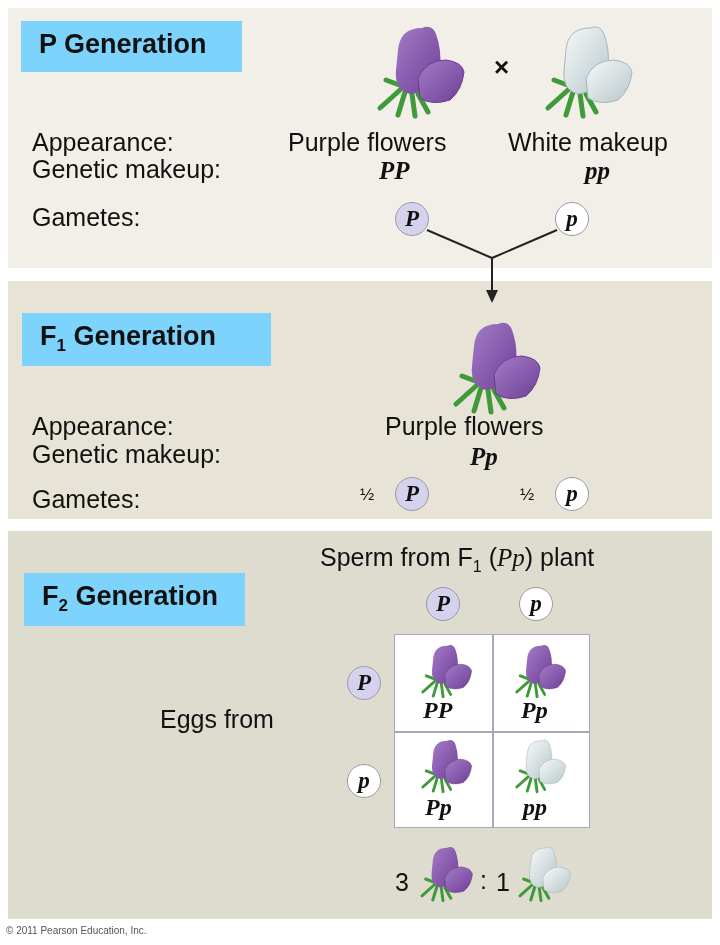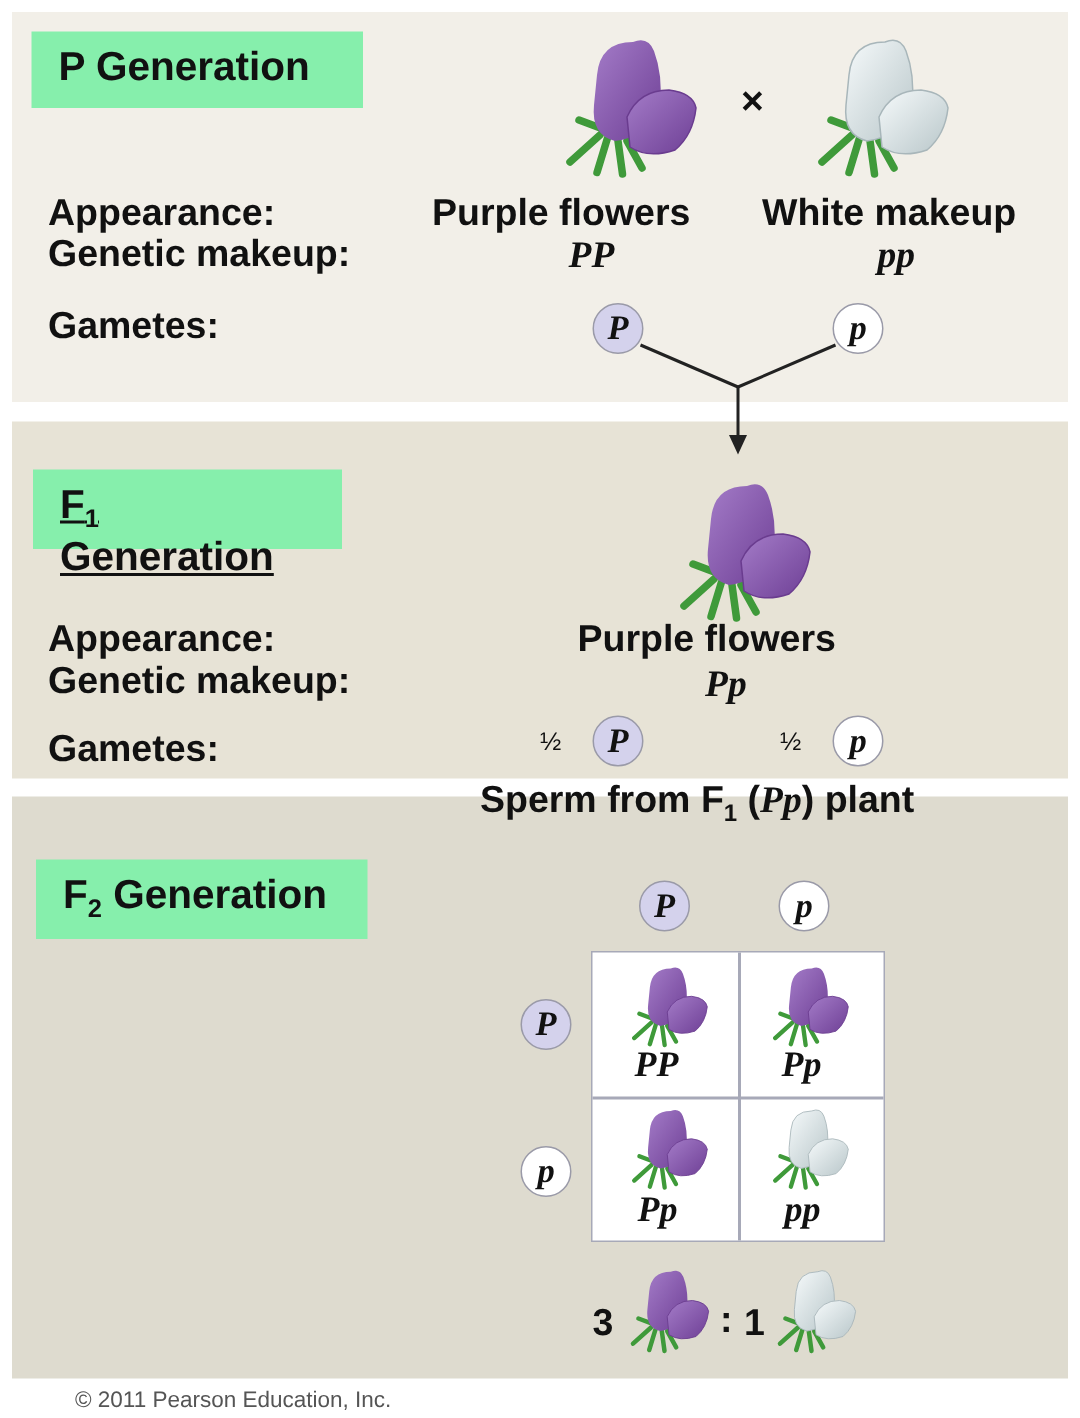--- a/index.html
+++ b/index.html
@@ -2,37 +2,37 @@
 <html><head>
 <meta charset="utf-8">
 <style>
   html, body { margin:0; padding:0; }
   body { width:720px; height:945px; background:#ffffff; position:relative; overflow:hidden;
          font-family:"Liberation Sans", sans-serif; color:#111; }
   .panel { position:absolute; left:8px; width:704px; }
   #p-panel { top:8px; height:260px; background:#f2efe8; }
   #f1-panel { top:281px; height:238px; background:#e7e3d6; }
   #f2-panel { top:531px; height:388px; background:#dedbcf; }
-  .gen-title { position:absolute; background:#86efac; font-weight:bold; font-size:27px; padding:8px 18px 0 18px; box-sizing:border-box; }
+  .gen-title { position:absolute; background:#7dd3fc; font-weight:bold; font-size:27px; padding:8px 18px 0 18px; box-sizing:border-box; }
   .gen-title sub { font-size:17px; }
-  .lbl { position:absolute; font-weight:bold; font-size:25px; line-height:28px; white-space:nowrap; }
+  .lbl { position:absolute; font-weight:normal; font-size:25px; line-height:28px; white-space:nowrap; }
   .geno { position:absolute; font-family:"Liberation Serif", serif; font-style:italic; font-weight:bold; font-size:25px; white-space:nowrap; }
   .gamete { position:absolute; width:34px; height:34px; border-radius:50%; box-sizing:border-box;
             border:1.5px solid #9a9aa8; display:flex; align-items:center; justify-content:center;
             font-family:"Liberation Serif", serif; font-style:italic; font-weight:bold; font-size:23px; }
   .gamete.dom { background:#d4d2ec; }
   .gamete.rec { background:#ffffff; }
   .frac { position:absolute; font-size:17px; font-family:"Liberation Sans", sans-serif; }
   .flower { position:absolute; }
   .grid { position:absolute; left:394px; top:634px; width:196px; height:194px; background:#fff; border:1.5px solid #a7a9b8; box-sizing:border-box; }
   .cell { position:absolute; width:98px; height:97px; }
   .cell .geno { font-size:24px; }
   .vline { position:absolute; left:97px; top:0; width:1.5px; height:100%; background:#a7a9b8; }
   .hline { position:absolute; top:96px; left:0; height:1.5px; width:100%; background:#a7a9b8; }
-  .copyright { position:absolute; left:6px; top:925px; font-size:15px; color:#555;margin-left:44px; }
+  .copyright { position:absolute; left:6px; top:925px; font-size:10px; color:#555; }
   .cross { position:absolute; font-size:26px; font-weight:bold; }
   svg.overlay { position:absolute; left:0; top:0; }
 </style>
 </head>
 <body>
 
 <svg width="0" height="0" style="position:absolute">
   <defs>
     <linearGradient id="gp" x1="0" y1="0" x2="1" y2="1">
       <stop offset="0" stop-color="#a47cc8"></stop>
@@ -82,54 +82,55 @@
 <div class="lbl" style="left:32px;top:203px;">Gametes:</div>
 
 <div class="lbl" style="left:288px;top:128px;">Purple flowers</div>
 <div class="lbl" style="left:508px;top:128px;">White makeup</div>
 <div class="geno" style="left:379px;top:157px;">PP</div>
 <div class="geno" style="left:585px;top:157px;">pp</div>
 
 <div class="gamete dom" style="left:395px;top:202px;">P</div>
 <div class="gamete rec" style="left:555px;top:202px;">p</div>
 
-<div class="gen-title" style="left:22px;top:313px;width:206px;height:53px;text-decoration:underline;">
+<div class="gen-title" style="left:22px;top:313px;width:249px;height:53px;">
   <span>F</span><sub>1</sub><span> Generation</span>
 </div>
 <svg class="flower" style="left:446px;top:316px;" width="100" height="100">
     <use href="#flower-purple"></use>
   </svg>
 
 <div class="lbl" style="left:32px;top:412px;">Appearance:</div>
 <div class="lbl" style="left:32px;top:440px;">Genetic makeup:</div>
 <div class="lbl" style="left:32px;top:485px;">Gametes:</div>
 
 <div class="lbl" style="left:385px;top:412px;">Purple flowers</div>
 <div class="geno" style="left:470px;top:443px;">Pp</div>
 
 <div class="frac" style="left:360px;top:485px;">½</div>
 <div class="gamete dom" style="left:395px;top:477px;">P</div>
 <div class="frac" style="left:520px;top:485px;">½</div>
 <div class="gamete rec" style="left:555px;top:477px;">p</div>
 
-<div class="lbl" style="left:320px;top:519px;">
+<div class="lbl" style="left:320px;top:543px;">
   <span>Sperm from F</span><sub style="font-size:16px">1</sub>
   (<span style="font-family:'Liberation Serif',serif;font-style:italic">Pp</span>)<span> plant</span>
 </div>
 
 <div class="gen-title" style="left:24px;top:573px;width:221px;height:53px;">
   <span>F</span><sub>2</sub><span> Generation</span>
 </div>
 
 <div class="gamete dom" style="left:426px;top:587px;">P</div>
 <div class="gamete rec" style="left:519px;top:587px;">p</div>
 <div class="gamete dom" style="left:347px;top:666px;">P</div>
 <div class="gamete rec" style="left:347px;top:764px;">p</div>
 
 <div class="lbl" style="left:160px;top:705px;">
+  <div>Eggs from</div>
 </div>
 
 <div class="grid">
   <div class="vline"></div>
   <div class="hline"></div>
   <div class="cell" style="left:0;top:0;">
     <svg class="flower" style="left:22px;top:6px;" width="58" height="58">
         <use href="#flower-purple"></use>
       </svg>
     <div class="geno" style="left:28px;top:62px;">PP</div>

